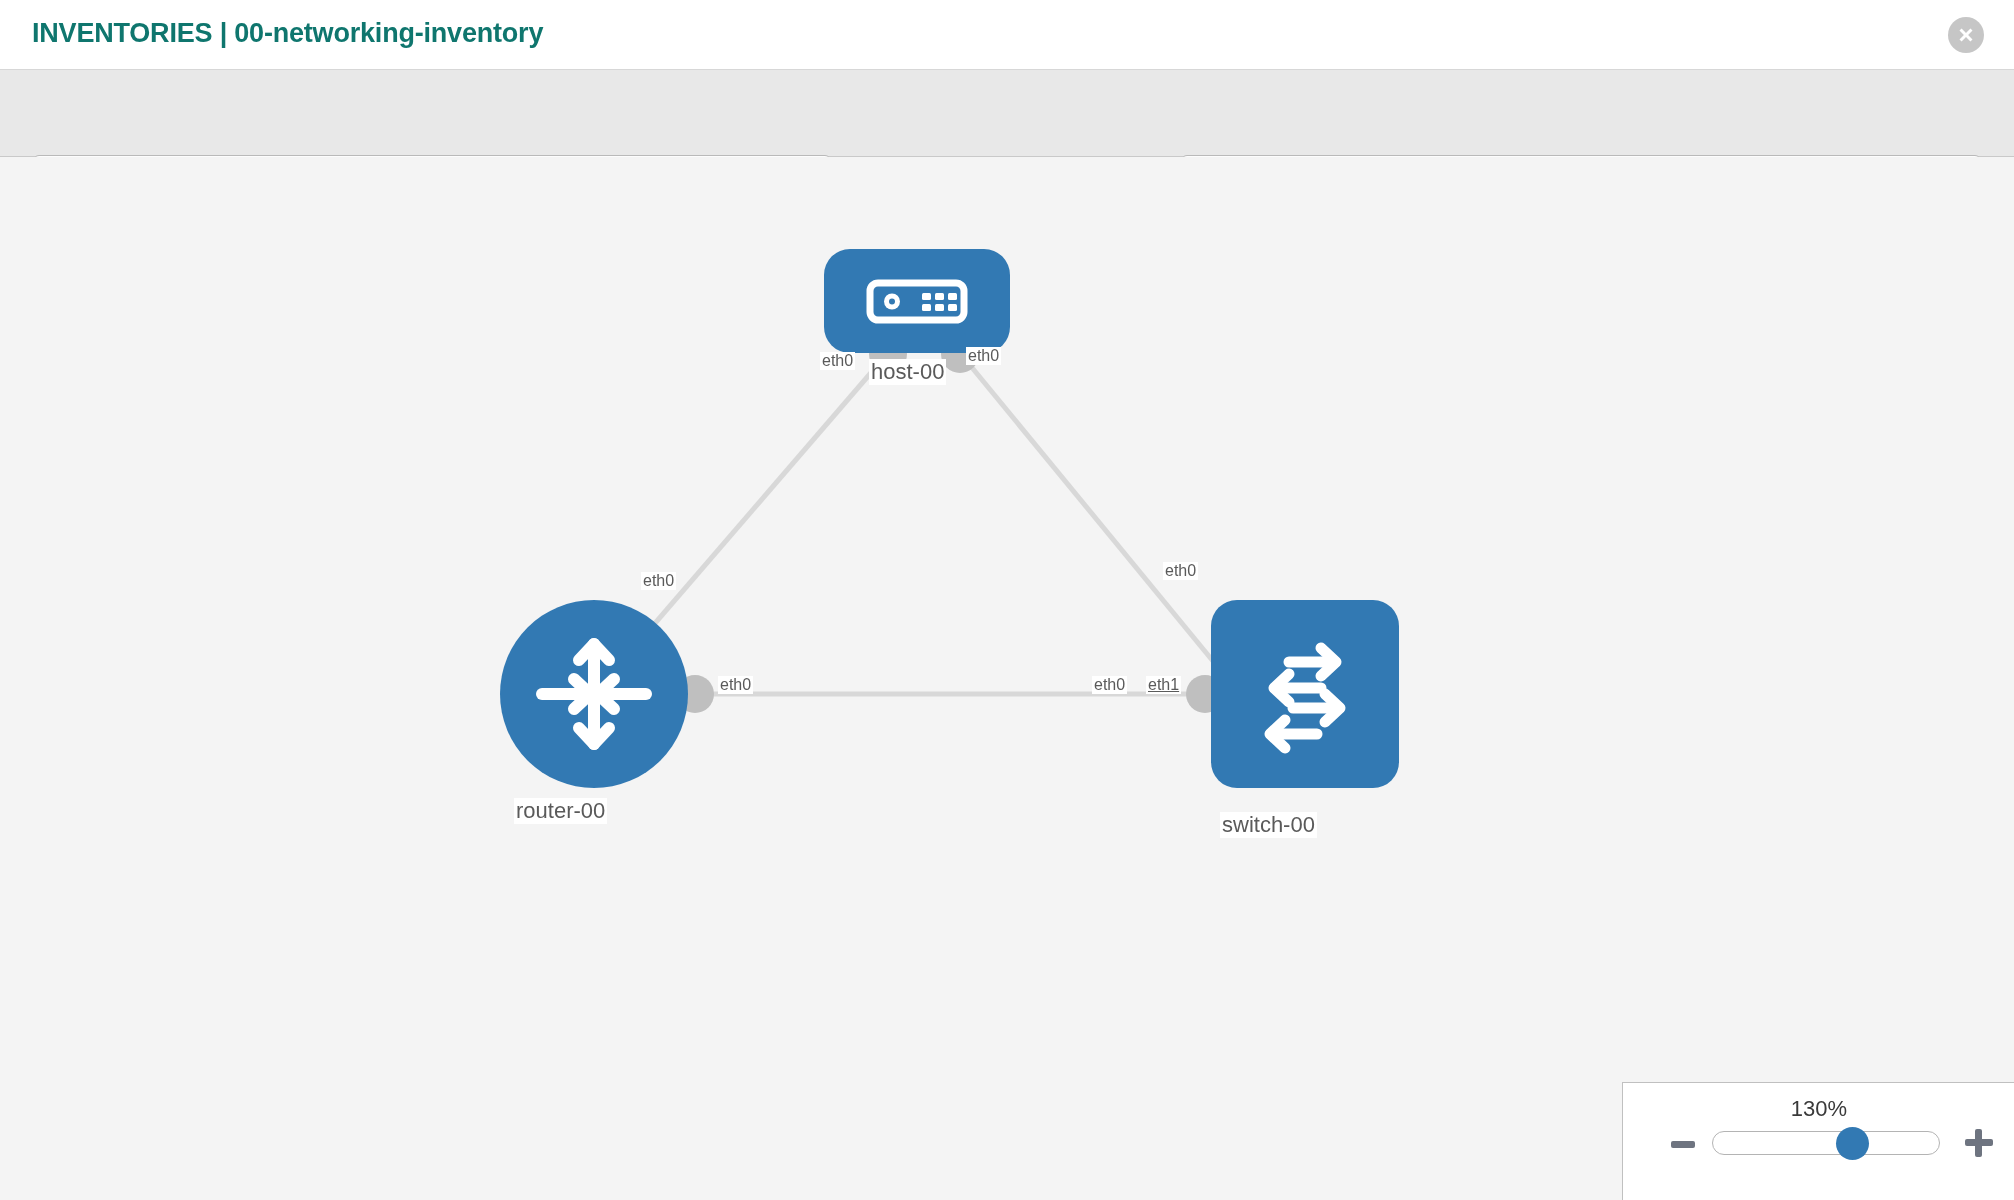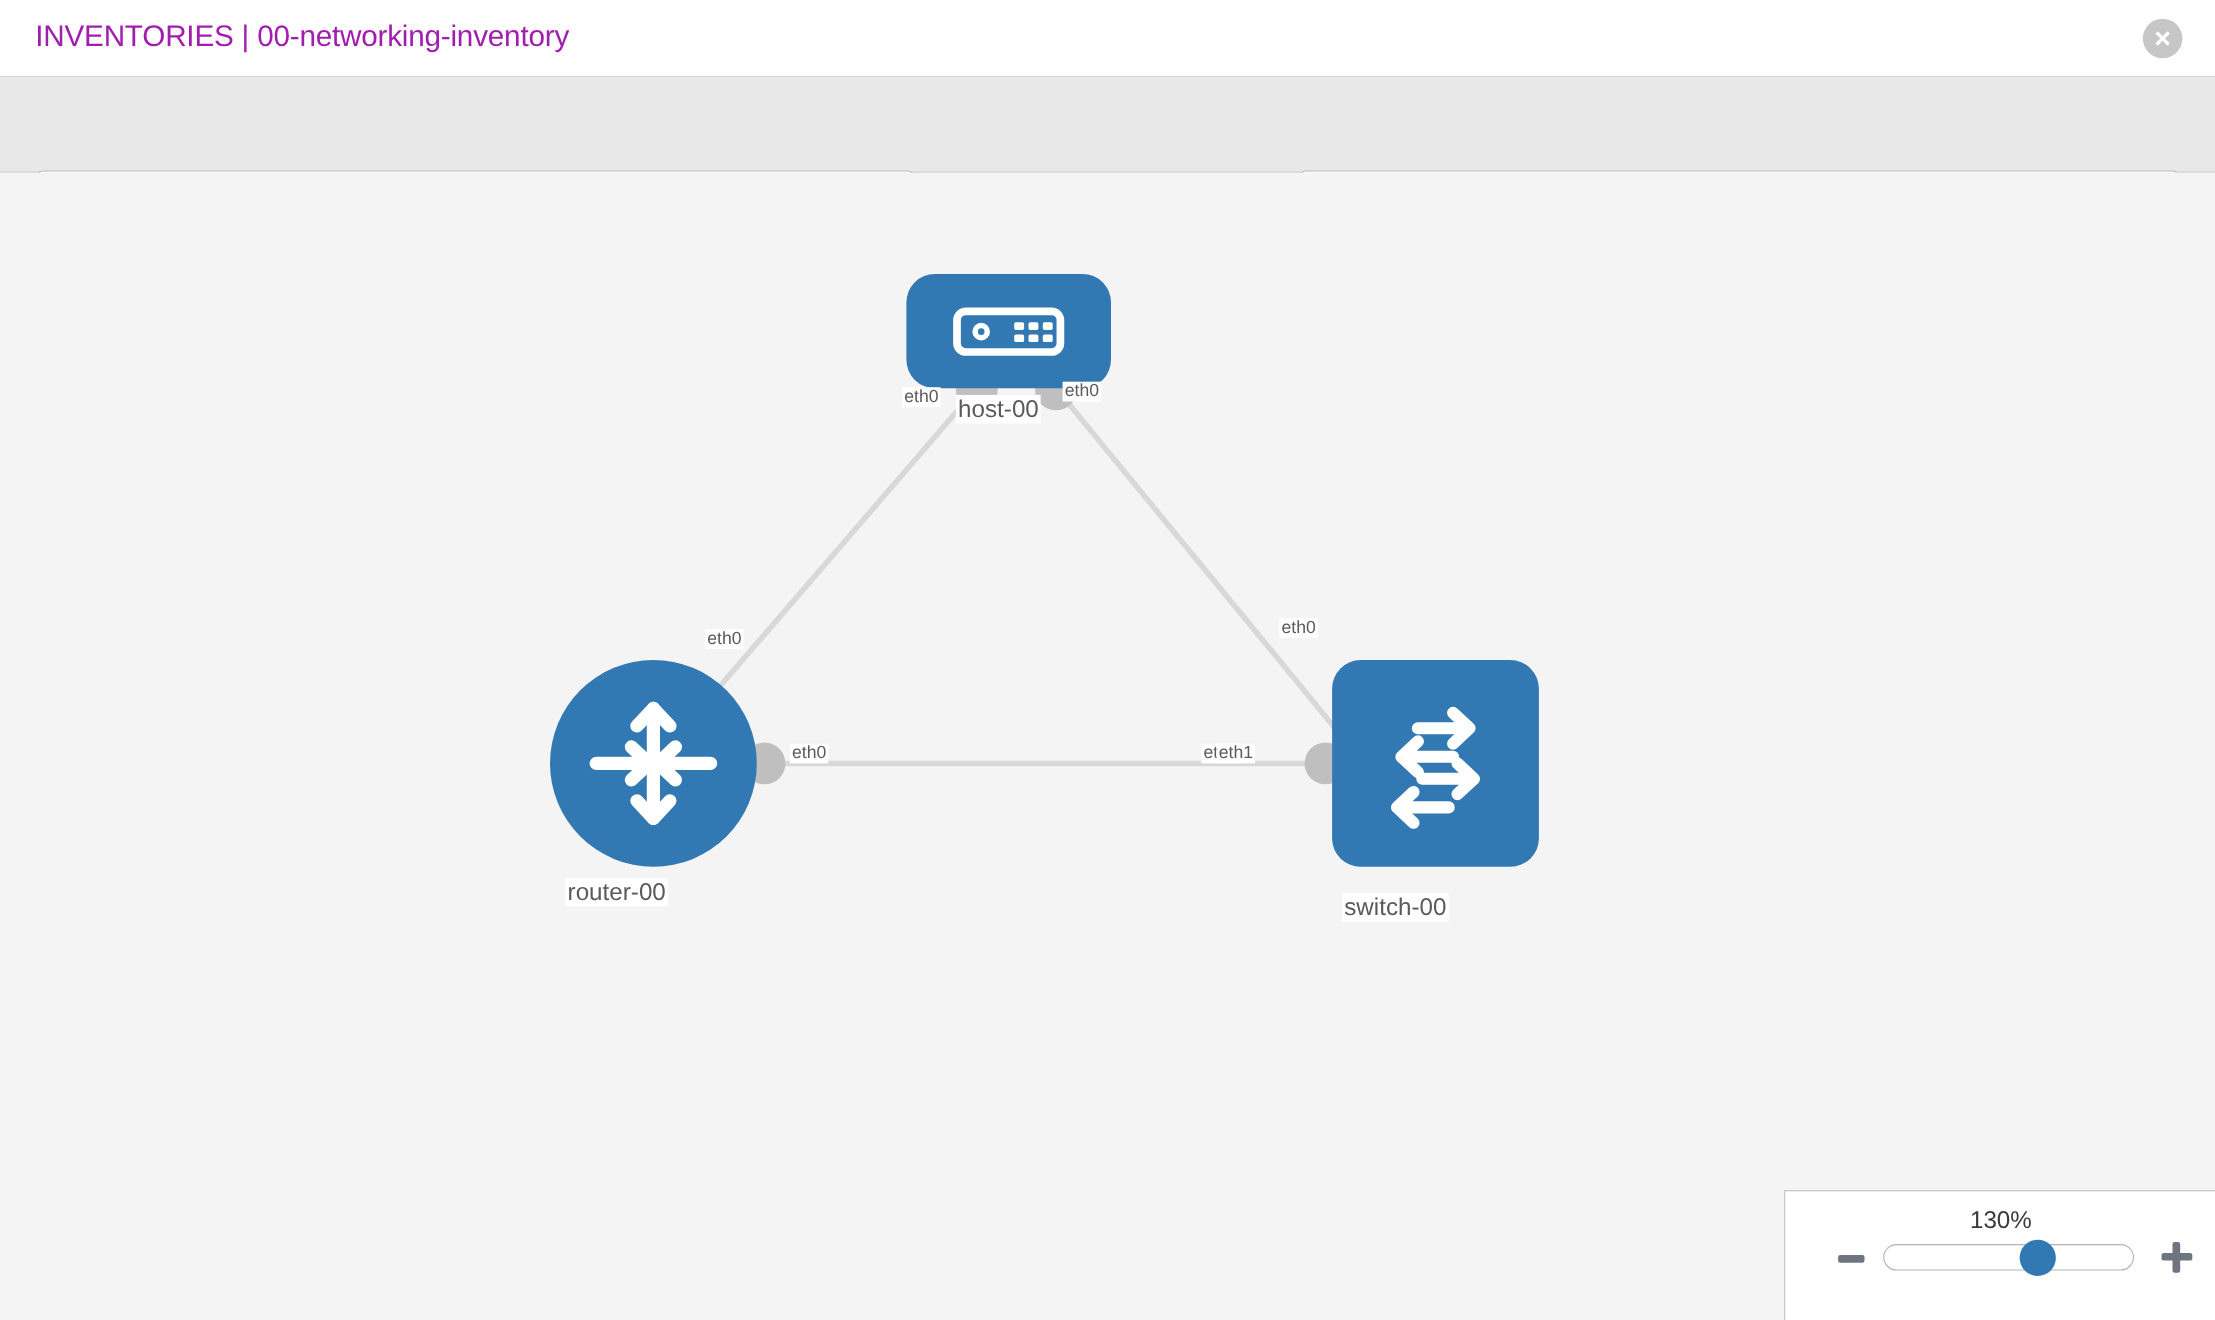--- a/index.html
+++ b/index.html
@@ -18,22 +18,22 @@
   
   .header {
     position: absolute; left: 0; top: 0;
     width: 2014px; height: 70px;
     background: #ffffff;
     border-bottom: 1px solid #d7d7d7;
     box-sizing: border-box;
   }
   .header-title {
     position: absolute; left: 32px; top: 18px;
-    font-size: 27px; font-weight: normal;
-    color: #a21caf;
+    font-size: 27px; font-weight: bold;
+    color: #0f766e;
     letter-spacing: -0.2px;
     white-space: nowrap;
   }
   .close-btn {
     position: absolute; right: 30px; top: 17px;
     width: 36px; height: 36px;
     border-radius: 50%;
     background: #c6c6c6;
     cursor: pointer;
   }
@@ -276,21 +276,21 @@
       </svg>
       <div class="node-label" style="left:9px; top:212px;">switch-00</div>
     </div>
 
     <div class="edge-label" style="left:820px; top:195px;">eth0</div>
     <div class="edge-label" style="left:966px; top:190px;">eth0</div>
     <div class="edge-label" style="left:641px; top:415px;">eth0</div>
     <div class="edge-label" style="left:1163px; top:405px;">eth0</div>
     <div class="edge-label" style="left:718px; top:519px;">eth0</div>
     <div class="edge-label" style="left:1092px; top:519px;">eth0</div>
-    <div class="edge-label" style="left:1106px; top:519px;">eth1</div>
+    <div class="edge-label" style="left:1146px; top:519px;text-decoration:underline;">eth1</div>
 
   </div>
 
   <div class="zoom-panel">
     <div class="zoom-value">130%</div>
     <div class="zoom-minus"></div>
     <div class="zoom-track">
       <div class="zoom-thumb" id="zoom-thumb" style="left: 122.85px;"></div>
     </div>
     <div class="zoom-plus"></div>

